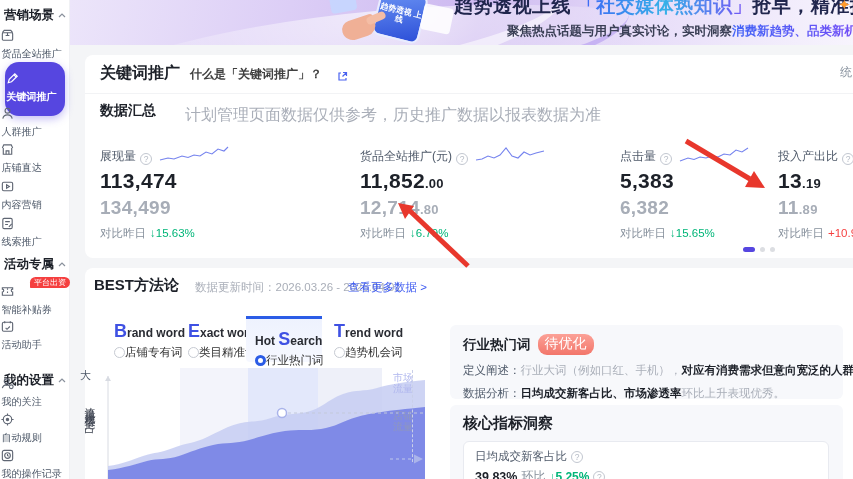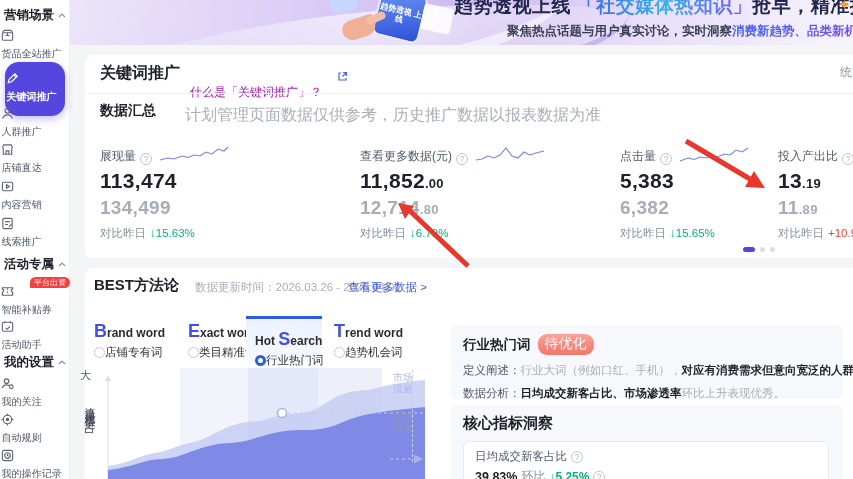--- a/index.html
+++ b/index.html
@@ -45,21 +45,21 @@
   .s-badge { position:absolute; top:-7px; left:30px; background:#f53f3f; color:#fff; font-size:8px; line-height:11px;
     padding:0 4px; border-radius:7px 7px 7px 1px; white-space:nowrap; z-index:2; }
   .chev { display:inline-block; }
 
   
   .card { position:absolute; background:#fff; border-radius:8px; }
   .card1 { left:85px; top:55px; width:775px; height:203px; }
   .card2 { left:85px; top:268px; width:775px; height:222px; }
 
   .c1-title { position:absolute; left:15px; top:8px; font-size:16px; font-weight:bold; color:#1d2129; }
-  .c1-sub { position:absolute; left:105px; top:29px; font-size:12px; color:#a21caf; }
+  .c1-sub { position:absolute; left:105px; top:11px; font-size:12px; color:#404040;font-weight:bold; }
   .ext-icon { position:absolute; left:252px; top:13px; }
   .corner-txt { position:absolute; left:755px; top:9px; font-size:12px; color:#86909c; }
   .c1-div { position:absolute; left:0; top:38px; width:100%; height:1px; background:#f2f3f5; }
   .sum-title { position:absolute; left:15px; top:47px; font-size:14px; font-weight:bold; color:#1d2129; }
   .sum-note { position:absolute; left:100px; top:50px; font-size:16px; color:#a9aeb8; }
 
   .metric { position:absolute; top:90px; width:250px; }
   .m-row1 { display:flex; align-items:flex-end; gap:4px; height:20px; }
   .m-label { font-size:12px; color:#4e5969; }
   .q { display:inline-block; width:12px; height:12px; border:1px solid #c2c7d0; border-radius:50%; color:#b4bac4;
@@ -208,21 +208,21 @@
     </div>
 
     <div class="s-item" style="top:319px">
       <span class="s-ico"><svg width="15" height="15" viewBox="0 0 16 16" fill="none" stroke="#5f6673" stroke-width="1.2">
             <rect x="2.5" y="3.5" width="11" height="9.5" rx="1.5"></rect>
             <path d="M5 2.5v2M11 2.5v2M6 9.5l1.5 1.5L10.5 8"></path>
           </svg></span>
       <div class="s-label">活动助手</div>
     </div>
 
-    <div class="s-head" style="top:354px">
+    <div class="s-head" style="top:372px">
       <span>我的设置</span>
       <svg class="chev" width="8" height="5" viewBox="0 0 8 5">
           <polyline points="1,4 4,1 7,4" fill="none" stroke="#8a919c" stroke-width="1.2"></polyline>
         </svg>
     </div>
 
     <div class="s-item" style="top:376px">
       <span class="s-ico"><svg width="15" height="15" viewBox="0 0 16 16" fill="none" stroke="#5f6673" stroke-width="1.2">
             <circle cx="7" cy="5.5" r="2.4"></circle>
             <path d="M2.5 13c.5-2.4 2.3-3.6 4.5-3.6 1 0 1.9.2 2.7.8"></path>
@@ -270,21 +270,21 @@
             <path d="M2,15 L10,13 L16,14 L24,11 L30,12.5 L36,10 L42,11 L48,7 L54,9 L60,4 L66,6 L70,2" fill="none" stroke="#7583ee" stroke-width="1.1"></path>
           </svg>
       </div>
       <div class="m-value"><span>113,474</span><span class="dec"></span></div>
       <div class="m-prev"><span>134,499</span><span class="dec"></span></div>
       <div class="m-cmp"><span>对比昨日</span><span class="down">↓15.63%</span></div>
     </div>
 
     <div class="metric" style="left:275px">
       <div class="m-row1">
-        <span class="m-label">查看更多数据(元)</span>
+        <span class="m-label">货品全站推广(元)</span>
         <span class="q"></span>
         <svg class="spark" width="72" height="20" viewBox="0 0 72 20">
             <path d="M2,15 L8,14 L14,11 L20,13 L26,10 L32,3 L38,11 L44,13 L50,7 L56,10 L62,8 L70,6" fill="none" stroke="#7583ee" stroke-width="1.1"></path>
           </svg>
       </div>
       <div class="m-value"><span>11,852</span><span class="dec">.00</span></div>
       <div class="m-prev"><span>12,714</span><span class="dec">.80</span></div>
       <div class="m-cmp"><span>对比昨日</span><span class="down">↓6.79%</span></div>
     </div>
 
@@ -317,21 +317,21 @@
       <span class="dot"></span>
       <span class="dot"></span>
     </div>
   </section>
 
   <section class="card card2">
     <div class="c2-title">BEST方法论</div>
     <div class="c2-update">数据更新时间：2026.03.26 - 2026.04.01</div>
     <div class="c2-more">查看更多数据 &gt;</div>
 
-    <div class="tab" style="left:0;width:76px">
+    <div class="tab" style="left:20px;width:76px">
       <div class="tab-en"><span></span><span class="big">B</span><span>rand word</span></div>
       <div class="tab-cn">
           <span class="radio"></span>
           <span>店铺专有词</span>
         </div>
     </div>
     <div class="tab" style="left:94px;width:70px">
       <div class="tab-en"><span></span><span class="big">E</span><span>xact word</span></div>
       <div class="tab-cn">
           <span class="radio"></span>

